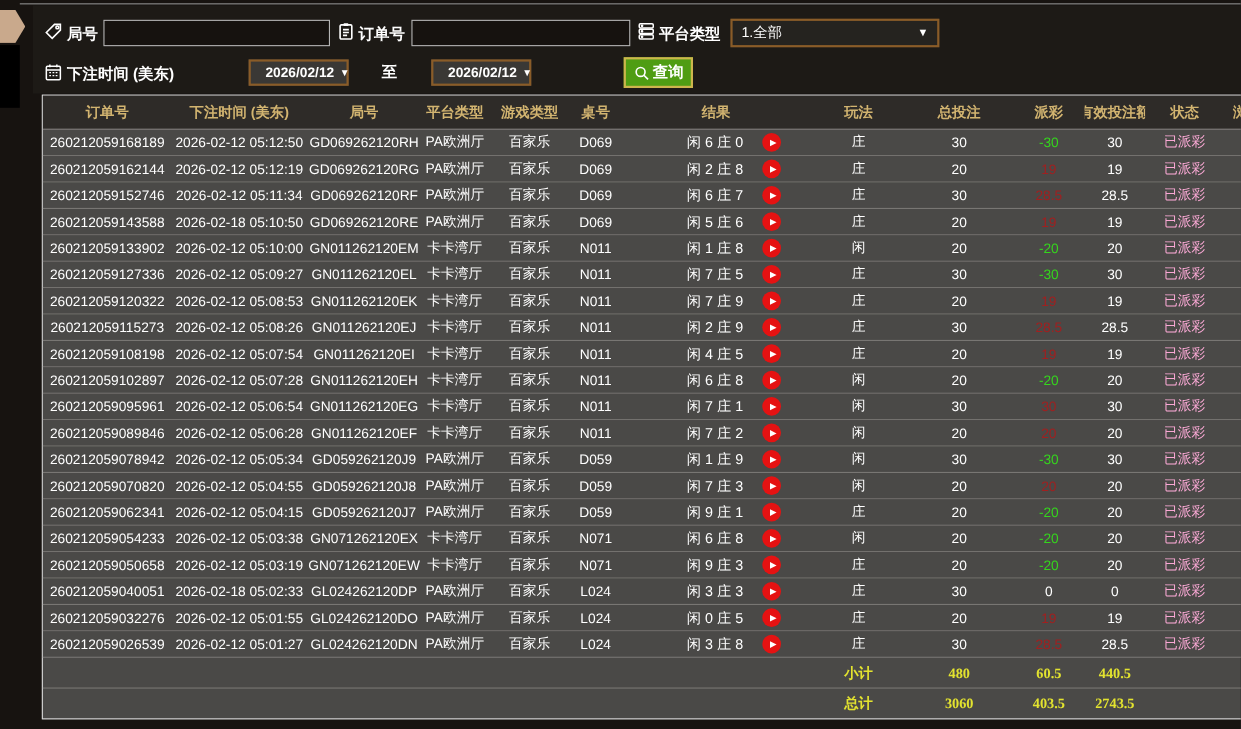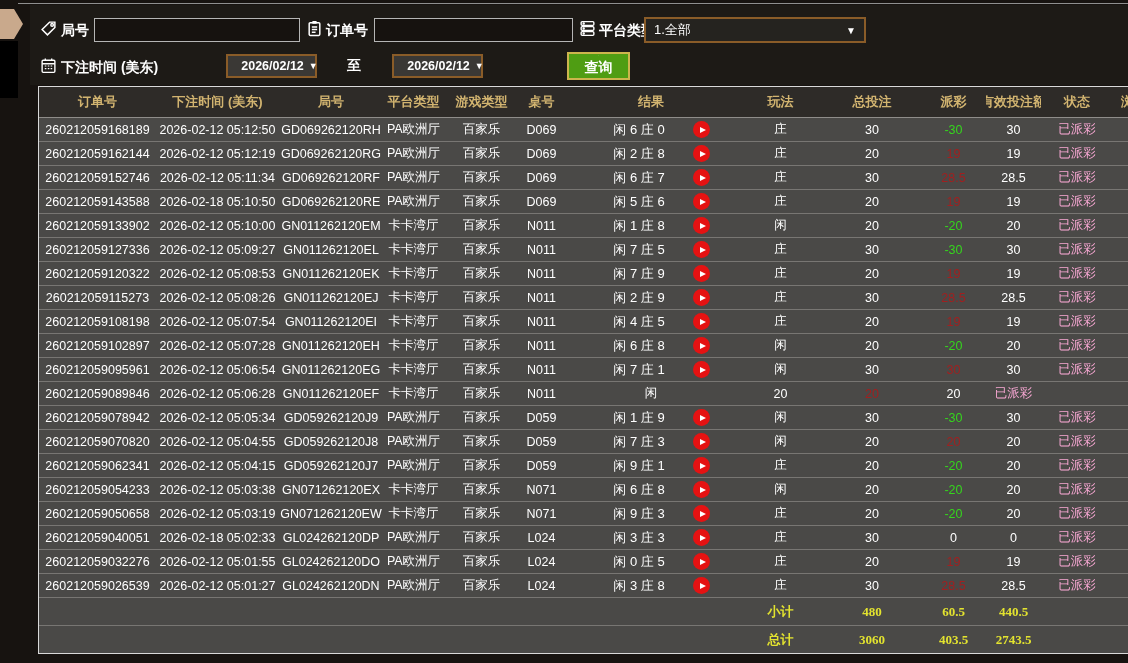--- a/index.html
+++ b/index.html
@@ -23,34 +23,34 @@
   .txt-input{position:absolute;height:22px;background:#16120f;border:1px solid #b5b5b5;
     color:#fff;font-size:13px;padding:0 6px;outline:none;box-sizing:content-box;}
   .sel-box{position:absolute;display:flex;align-items:center;box-sizing:border-box;
     border:2px solid #8a5c28;color:#fff;font-weight:bold;font-size:12.5px;cursor:pointer;}
   .sel-platform{background:#25231f;font-weight:normal;font-size:13px;padding:0 8px;}
   .sel-date{background:#3a3835;justify-content:center;gap:5px;padding-left:16px;}
   .sel-caret{font-size:9px;color:#fff;}
   .sel-caret-right{margin-left:auto;font-size:10px;color:#fff;}
   .query-btn{position:absolute;left:567px;top:52px;width:63px;height:28px;box-sizing:border-box;
     background:#4f9d13;border:2px solid #cdb54d;color:#fff;font-weight:bold;font-size:14px;
-    display:flex;align-items:center;justify-content:center;gap:3px;cursor:pointer;flex-direction:column;}
+    display:flex;align-items:center;justify-content:center;gap:3px;cursor:pointer;}
   .query-btn svg{width:15px;height:15px;}
 
   
   .table{position:absolute;left:38px;top:86px;width:1104px;border:1px solid #d9d9d9;background:#4a4947;}
   .grid{display:grid;grid-template-columns:117px 123px 104px 61px 75px 45px 174px 85px 98px 65px 55px 72px 70px;}
   .thead{height:30px;background:#2e2b28;border-bottom:1px solid #8f8d8a;}
   .th{color:#d2b470;font-weight:bold;font-size:13px;display:flex;align-items:center;justify-content:center;white-space:nowrap;overflow:hidden;}
   .th-last{justify-content:flex-start;padding-left:8px;}
   .row{height:23px;border-bottom:1px solid #787673;background:#4a4947;}
   .cell{color:#fff;font-size:12.5px;display:flex;align-items:center;justify-content:center;white-space:nowrap;overflow:hidden;}
   .c-sm{font-size:12.5px;letter-spacing:0;}
   .result-cell{position:relative;justify-content:flex-start;}
-  .res-text{position:absolute;left:5px;width:140px;text-align:center;font-size:13px;}
+  .res-text{position:absolute;left:16px;width:140px;text-align:center;font-size:13px;}
   .play{position:absolute;left:129px;top:50%;margin-top:-8.5px;width:17px;height:17px;border-radius:50%;
     background:#e51212;display:flex;align-items:center;justify-content:center;cursor:pointer;}
   .play::after{content:"";display:block;margin-left:2px;
     border-left:6px solid #fff;border-top:3.5px solid transparent;border-bottom:3.5px solid transparent;}
   .t-neg{color:#35d51d;}
   .t-pos{color:#a02020;}
   .t-zero{color:#fff;}
   .t-status{color:#f9a8d4;}
   .totals{height:27px;border-bottom:1px solid #787673;}
   .totals:last-child{border-bottom:none;}
@@ -87,21 +87,21 @@
   <svg viewBox="0 0 16 16" fill="none" stroke="#fff" stroke-width="1.3">
     <rect x="2" y="1.5" width="12" height="3.6" rx="1"></rect>
       <rect x="2" y="6.2" width="12" height="3.6" rx="1"></rect>
       <rect x="2" y="10.9" width="12" height="3.6" rx="1"></rect>
     <circle cx="4.4" cy="3.3" r="0.5" fill="#fff"></circle>
       <circle cx="4.4" cy="8" r="0.5" fill="#fff"></circle>
       <circle cx="4.4" cy="12.7" r="0.5" fill="#fff"></circle>
   </svg>
 </span>
 <span class="f-label" style="left:599px;top:22px;">平台类型</span>
-<div class="sel-box sel-platform" style="left:644px;top:17px;width:222px;height:26px;">
+<div class="sel-box sel-platform" style="left:664px;top:17px;width:190px;height:26px;">
   <span>1.全部</span>
   <span class="sel-caret-right">▼</span>
 </div>
 
 <span class="f-icon" style="left:40px;top:57px;">
   <svg viewBox="0 0 16 16" fill="none" stroke="#fff" stroke-width="1.3">
     <rect x="2" y="3" width="12" height="11.5" rx="1"></rect>
       <path d="M2 6.3 H14 M5 1.5 V3.8 M11 1.5 V3.8"></path>
     <path d="M4.5 8.5 H6 M7.3 8.5 H8.8 M10 8.5 H11.5 M4.5 11 H6 M7.3 11 H8.8 M10 11 H11.5" stroke-width="1.1"></path>
   </svg>
@@ -339,20 +339,24 @@
         <div class="cell t-status">已派彩</div>
         <div class="cell"></div>
       </div>
       <div class="row grid">
         <div class="cell c-sm">260212059089846</div>
         <div class="cell c-sm">2026-02-12 05:06:28</div>
         <div class="cell c-sm">GN011262120EF</div>
         <div class="cell c-sm">卡卡湾厅</div>
         <div class="cell c-sm">百家乐</div>
         <div class="cell c-sm">N011</div>
+        <div class="cell result-cell">
+          <span class="res-text">闲 7 庄 2</span>
+          <span class="play"></span>
+        </div>
         <div class="cell">闲</div>
         <div class="cell">20</div>
         <div class="cell t-pos">20</div>
         <div class="cell">20</div>
         <div class="cell t-status">已派彩</div>
         <div class="cell"></div>
       </div>
       <div class="row grid">
         <div class="cell c-sm">260212059078942</div>
         <div class="cell c-sm">2026-02-12 05:05:34</div>

